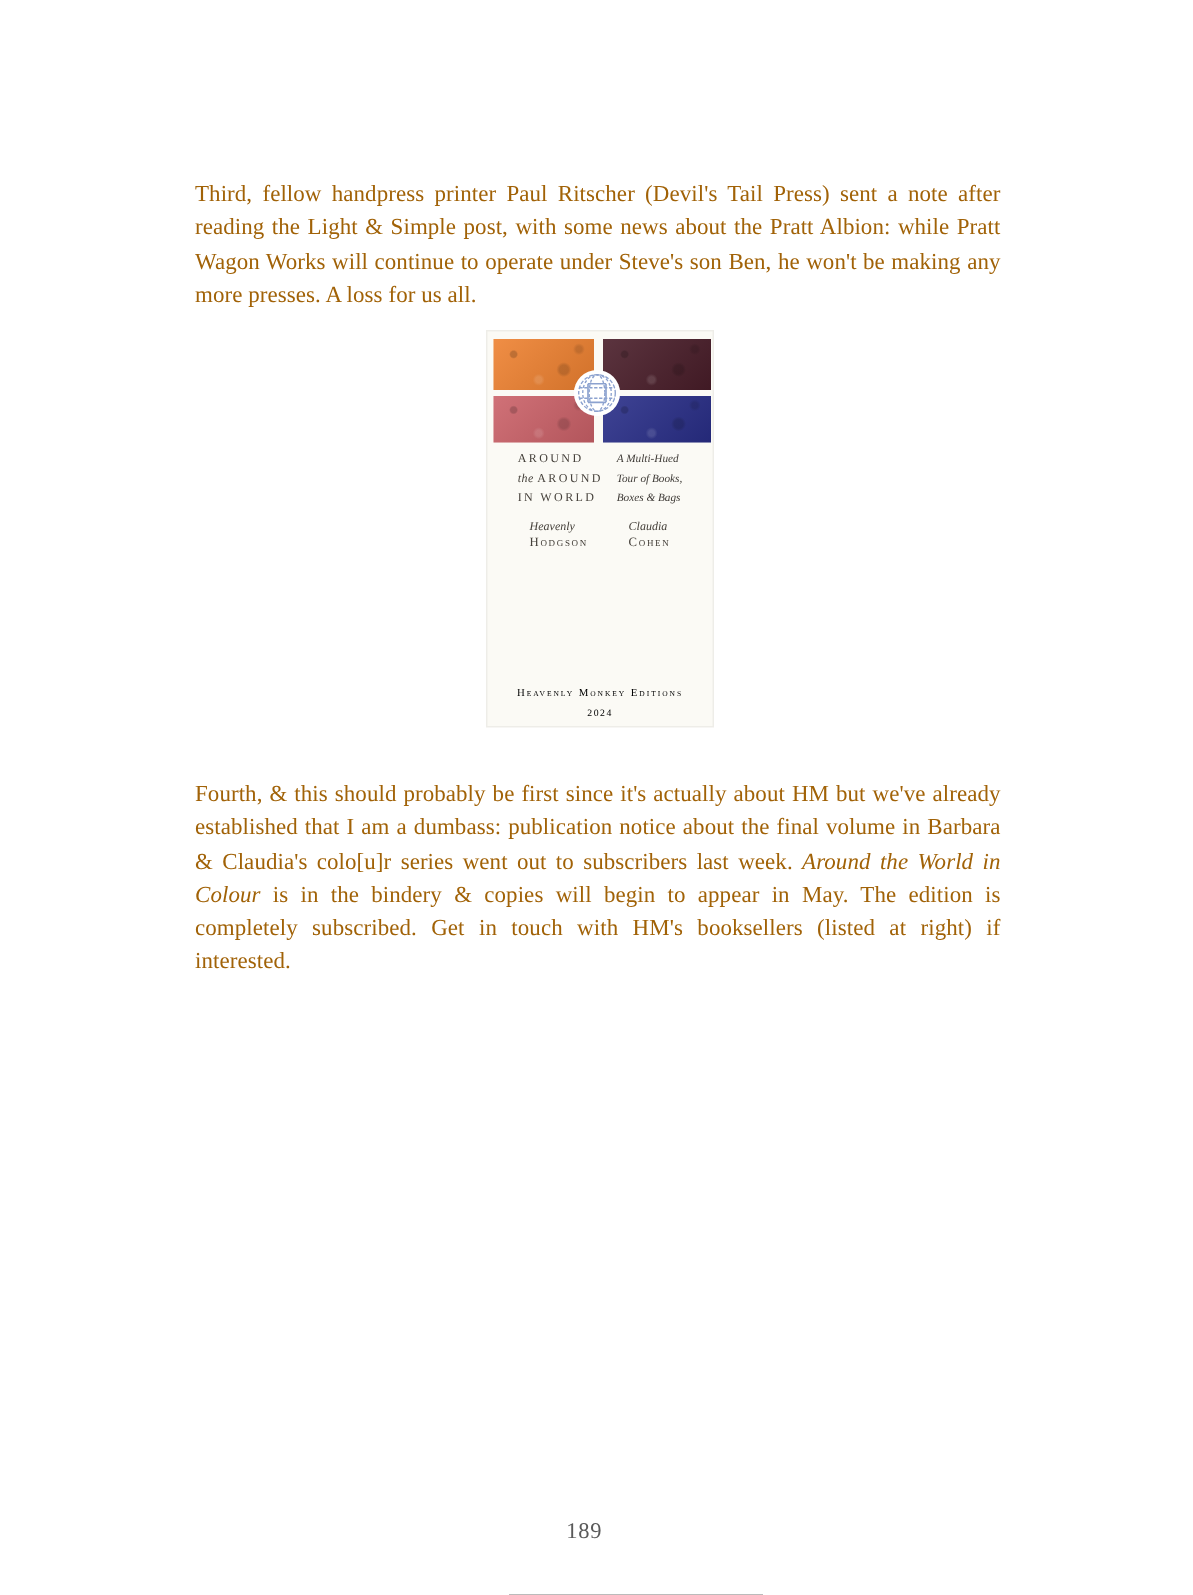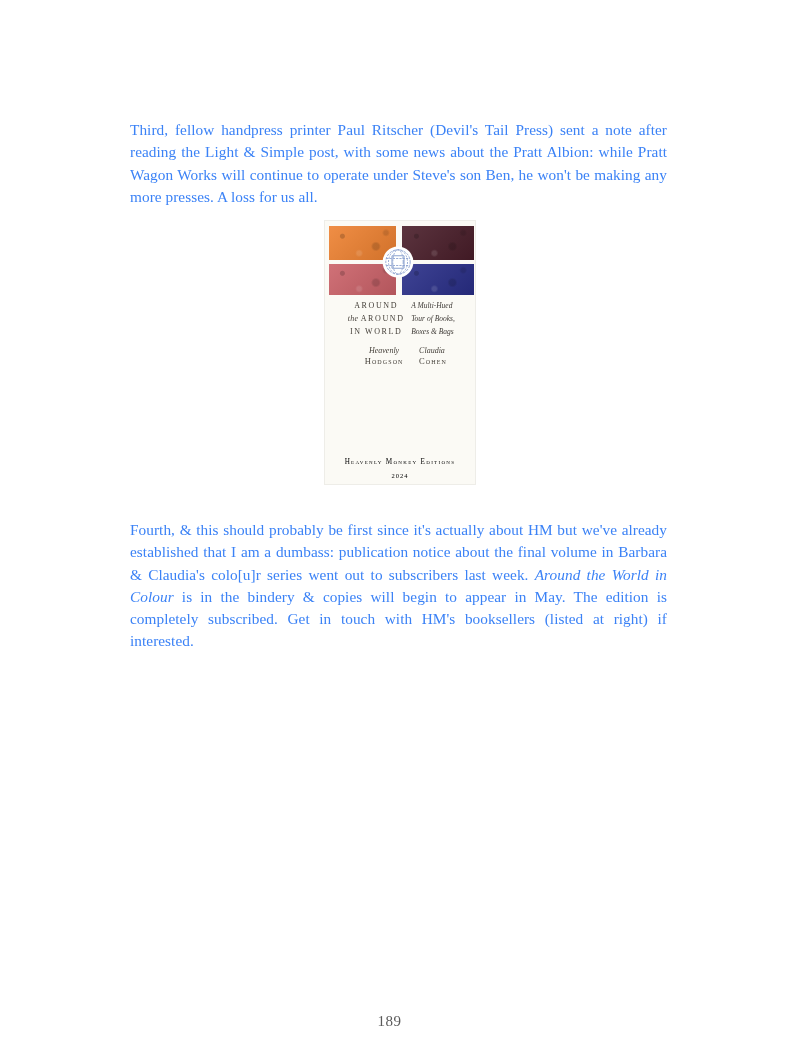--- a/index.html
+++ b/index.html
@@ -11,21 +11,21 @@
     background:#ffffff;
     font-family:"Liberation Serif", serif;
     overflow:hidden;
   }
   
   .body-par {
     position:absolute;
     left:130px; width:537px;
     font-size:15.3px; line-height:22.3px;
     text-align:justify;
-    color:#3b82f6;
+    color:#a16207;
     letter-spacing:0.05px;
   }
   .par-third  { top:119px; }
   .par-fourth { top:519px; }
   .body-par i { font-style:italic; }
 
   
   .cover {
     position:absolute;
     left:324px; top:220px;
@@ -56,21 +56,21 @@
     width:32px; height:32px;
   }
   .cover-grid {
     position:absolute; left:0; right:0;
     display:grid;
     grid-template-columns:62px auto;
     column-gap:4px;
     justify-content:center;
     color:#45403a;
   }
-  .cover-grid .l { text-align:center; }
+  .cover-grid .l { text-align:left; }
   .title-grid { top:78px; }
   .title-caps {
     font-size:8px; letter-spacing:1.6px;
     line-height:13px; white-space:nowrap;
   }
   .title-the { font-style:italic; letter-spacing:0.3px; text-transform:none; }
   .subtitle-line {
     font-style:italic; font-size:7.5px;
     line-height:13px; color:#3e3a36; white-space:nowrap;
   }

